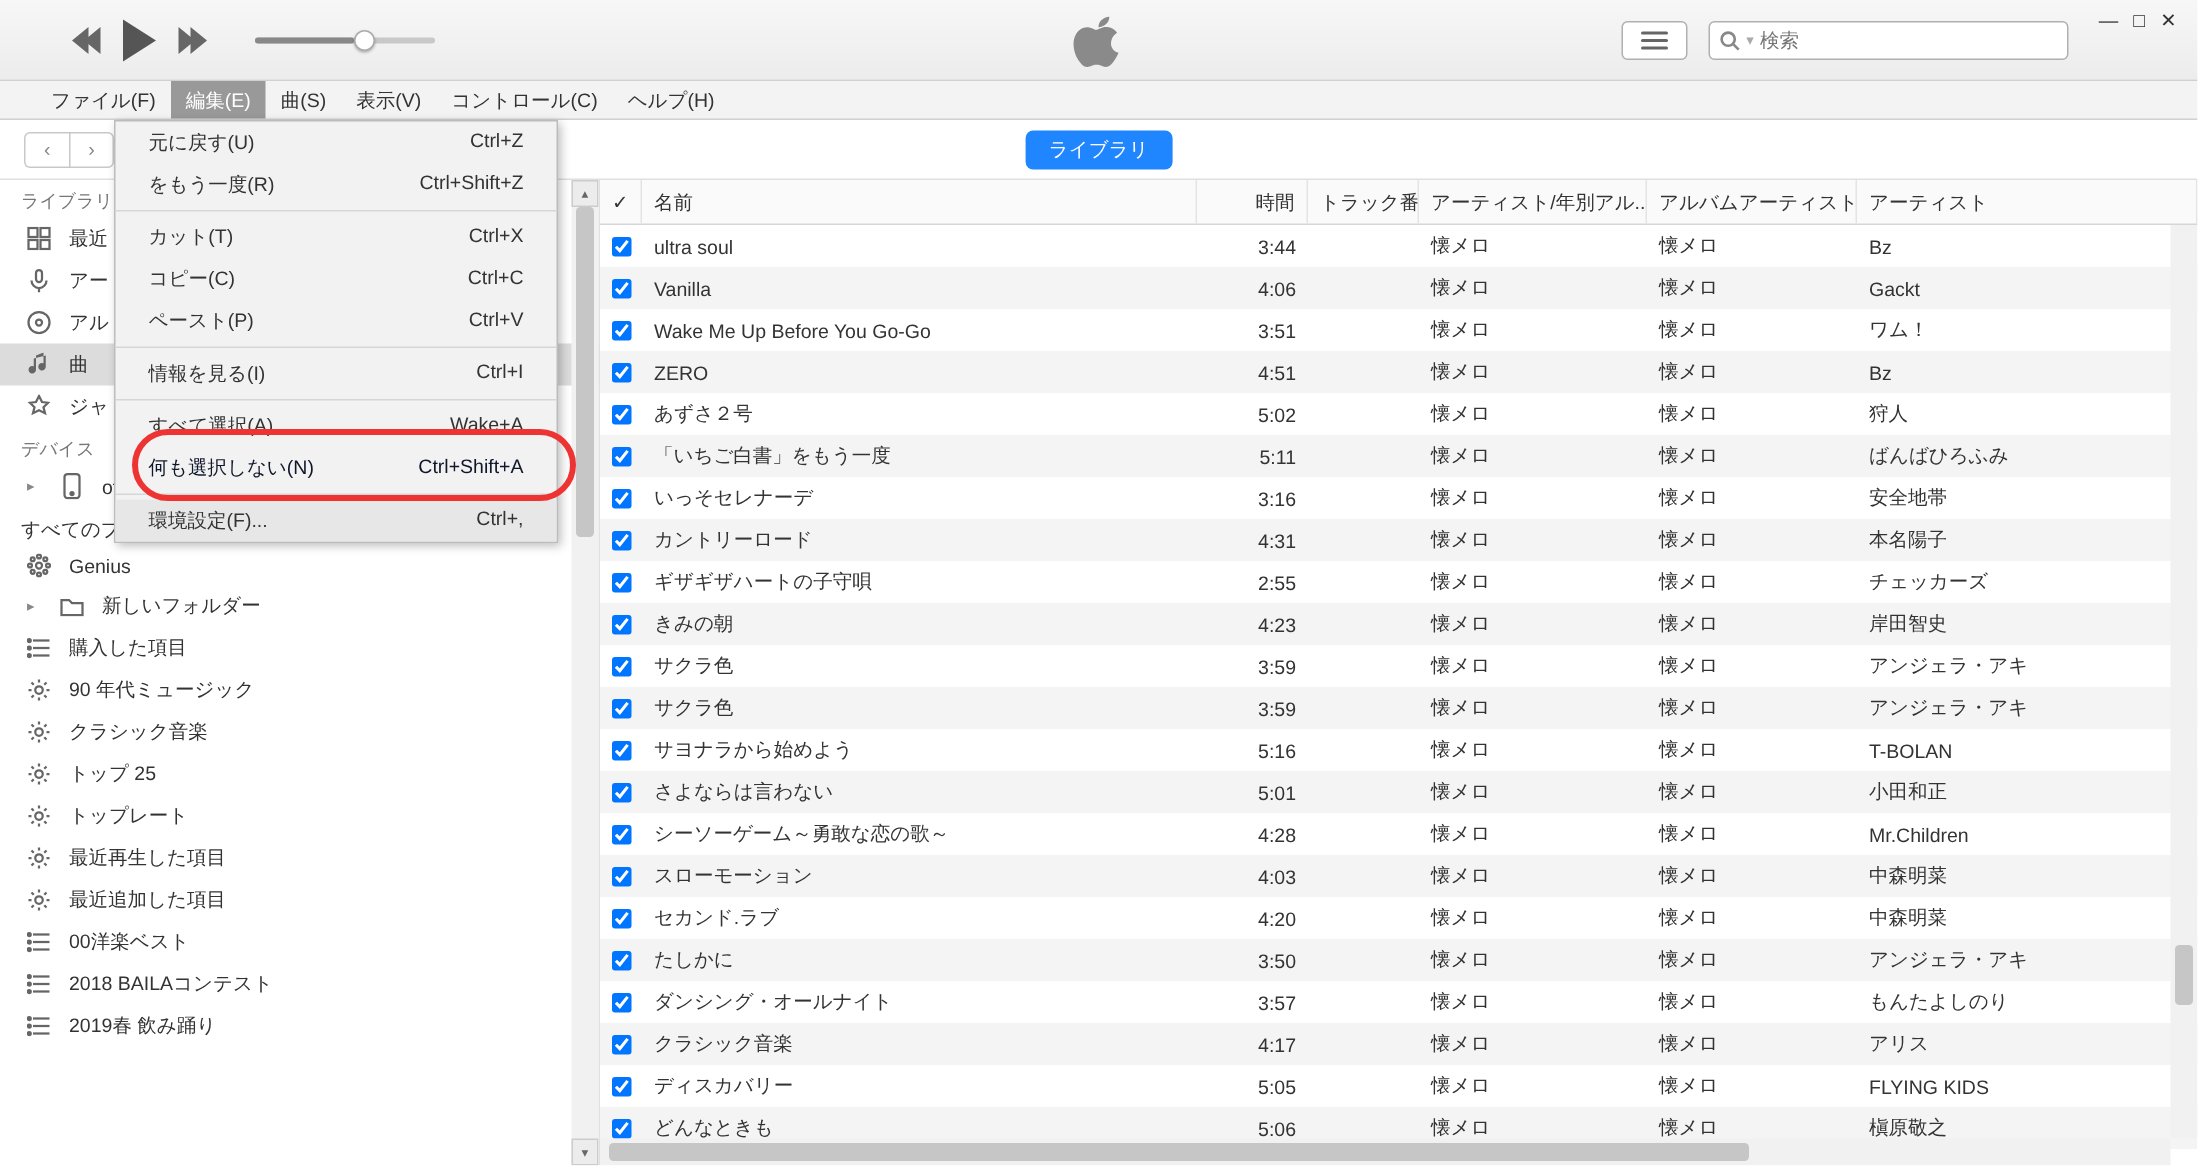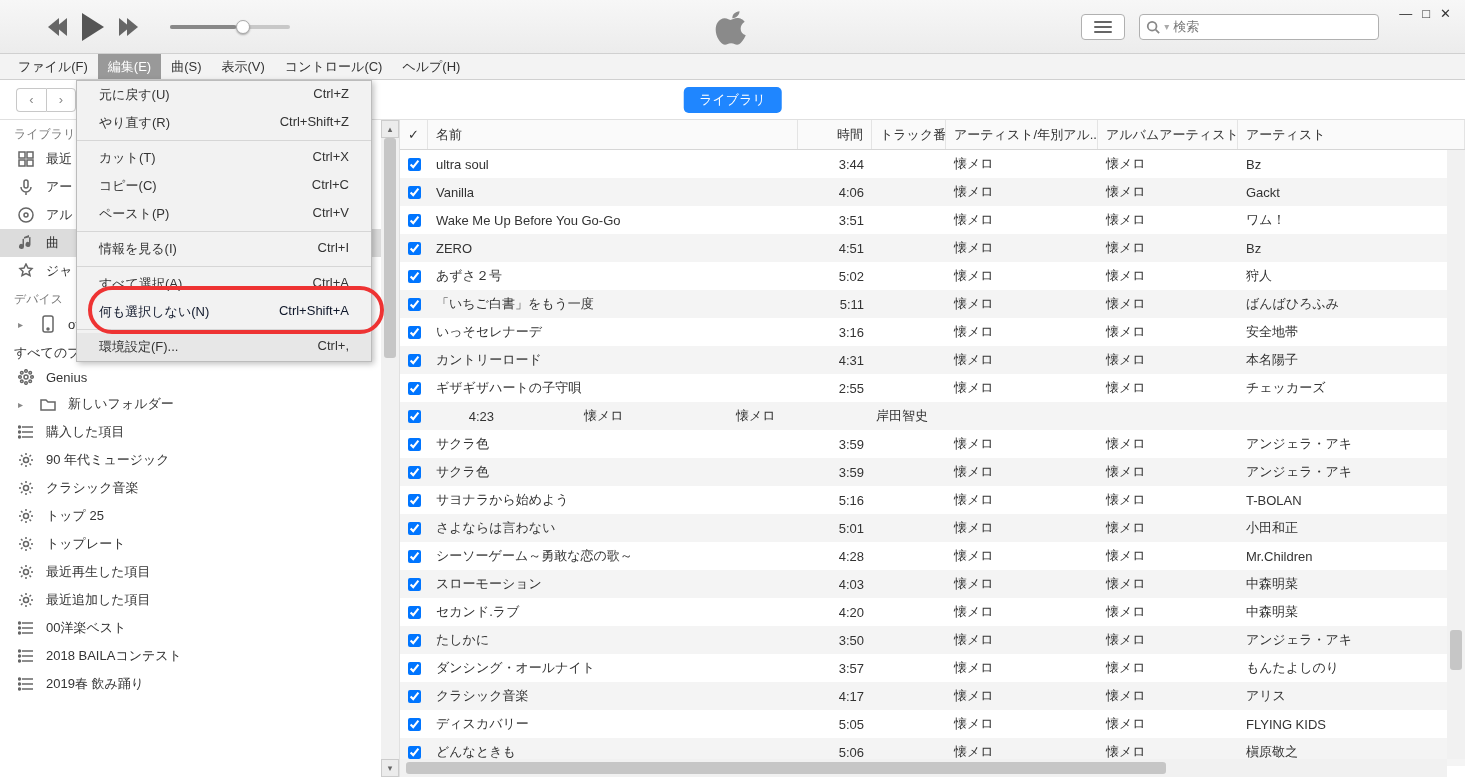--- a/index.html
+++ b/index.html
@@ -19,21 +19,21 @@
 .vol-knob { position:absolute; left:55%; top:-5px; width:14px; height:14px; border-radius:50%; background:#fff; border:1px solid #aaa; box-shadow:0 1px 2px rgba(0,0,0,.3); }
 .apple-logo { position:absolute; left:50%; transform:translateX(-50%); font-size:36px; color:#888; }
 .top-right { position:absolute; right:14px; display:flex; align-items:center; gap:14px; }
 .list-btn { width:44px; height:26px; border:1px solid #b0b0b0; border-radius:4px; background:#fff; display:flex; align-items:center; justify-content:center; }
 .list-btn svg { width:20px; height:14px; }
 .search { width:240px; height:26px; border:1px solid #b0b0b0; border-radius:4px; background:#fff; display:flex; align-items:center; padding:0 6px; gap:4px; color:#888; }
 .search input { border:none; outline:none; flex:1; font-size:13px; background:transparent; }
 .win-btns { display:flex; gap:10px; font-size:18px; color:#666; margin-left:6px; margin-top:-26px;}
 .win-btns span{cursor:pointer;}
 
-.menu-bar { height:26px; background:#f3f3f3; border-bottom:1px solid #d0d0d0; display:flex; align-items:stretch; padding-left:8px; }
+.menu-bar { height:26px; background:#f3f3f3; border-bottom:1px solid #d0d0d0; display:flex; align-items:stretch; padding-left:24px; }
 .menu-item { padding:0 10px; display:flex; align-items:center; cursor:pointer; }
 .menu-item.active { background:#999; color:#fff; }
 .menu-item.active span{color:#fff;}
 
 .dropdown { position:absolute; left:76px; top:80px; width:296px; background:#f2f2f2; border:1px solid #bcbcbc; box-shadow:2px 2px 6px rgba(0,0,0,.25); z-index:50; }
 .dd-row { display:flex; justify-content:space-between; padding:5px 22px; cursor:pointer; }
 .dd-row.disabled span { color:#0f172a; }
 .dd-sep { height:1px; background:#d6d6d6; margin:3px 0; }
 .dd-row.hover { background:#e7e7e7; }
 .red-ring { position:absolute; left:88px; top:286px; width:296px; height:48px; border:4px solid #e33; border-radius:24px; z-index:60; pointer-events:none;}
@@ -158,21 +158,21 @@
       <span>ヘルプ(H)</span>
     </div>
 </div>
 
 <div class="dropdown" id="dropdown">
     <div class="dd-row">
       <span>元に戻す(U)</span>
       <span>Ctrl+Z</span>
     </div>
     <div class="dd-row">
-      <span>やり直す(R)</span>
+      <span>をもう一度(R)</span>
       <span>Ctrl+Shift+Z</span>
     </div>
     <div class="dd-sep"></div>
     <div class="dd-row">
       <span>カット(T)</span>
       <span>Ctrl+X</span>
     </div>
     <div class="dd-row">
       <span>コピー(C)</span>
       <span>Ctrl+C</span>
@@ -182,21 +182,21 @@
       <span>Ctrl+V</span>
     </div>
     <div class="dd-sep"></div>
     <div class="dd-row">
       <span>情報を見る(I)</span>
       <span>Ctrl+I</span>
     </div>
     <div class="dd-sep"></div>
     <div class="dd-row">
       <span>すべて選択(A)</span>
-      <span>Ctrl+A</span>
+      <span>Wake+A</span>
     </div>
     <div class="dd-row disabled">
       <span>何も選択しない(N)</span>
       <span>Ctrl+Shift+A</span>
     </div>
     <div class="dd-sep"></div>
     <div class="dd-row hover">
       <span>環境設定(F)...</span>
       <span>Ctrl+,</span>
     </div>
@@ -524,20 +524,21 @@
           <div class="col c-time">2:55</div>
           <div class="col c-track"></div>
           <div class="col c-album">懐メロ</div>
           <div class="col c-aa">懐メロ</div>
           <div class="col c-artist">チェッカーズ</div>
         </div>
         <div class="row">
           <div class="col c-check">
             <input type="checkbox" checked="" style="">
           </div>
+          <div class="col c-name">きみの朝</div>
           <div class="col c-time">4:23</div>
           <div class="col c-track"></div>
           <div class="col c-album">懐メロ</div>
           <div class="col c-aa">懐メロ</div>
           <div class="col c-artist">岸田智史</div>
         </div>
         <div class="row">
           <div class="col c-check">
             <input type="checkbox" checked="" style="">
           </div>

